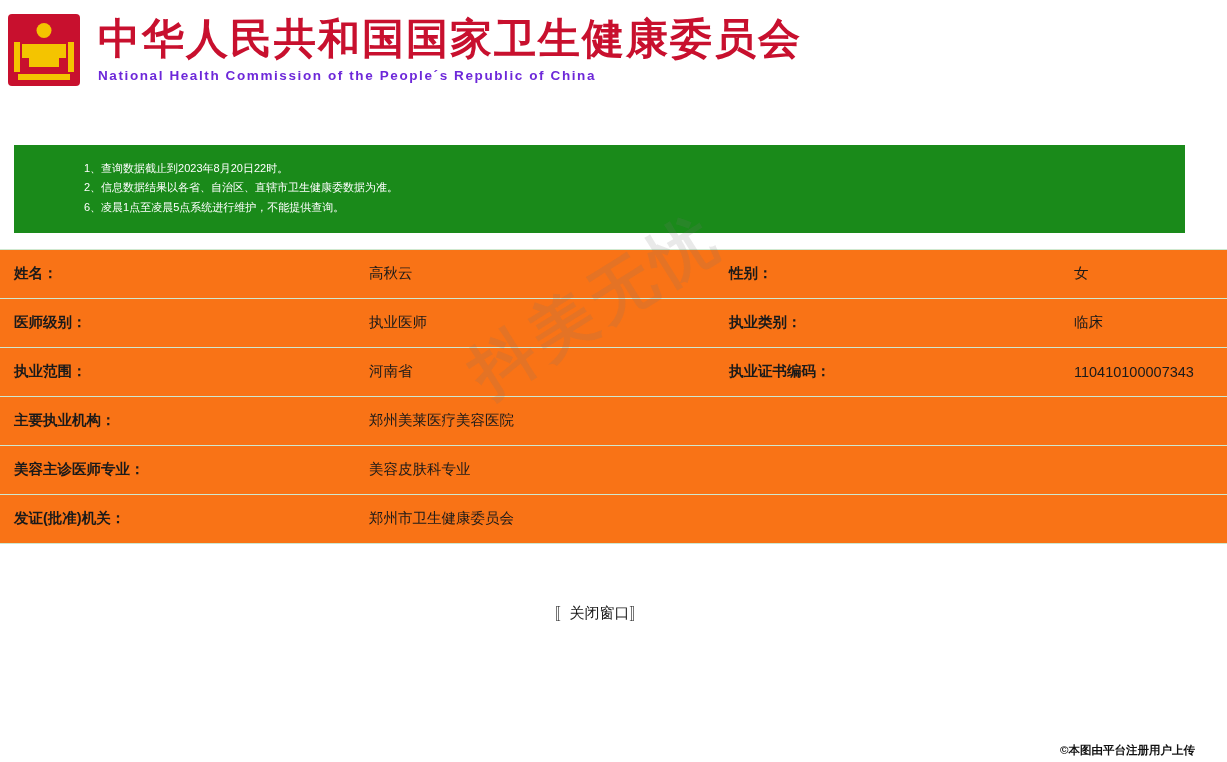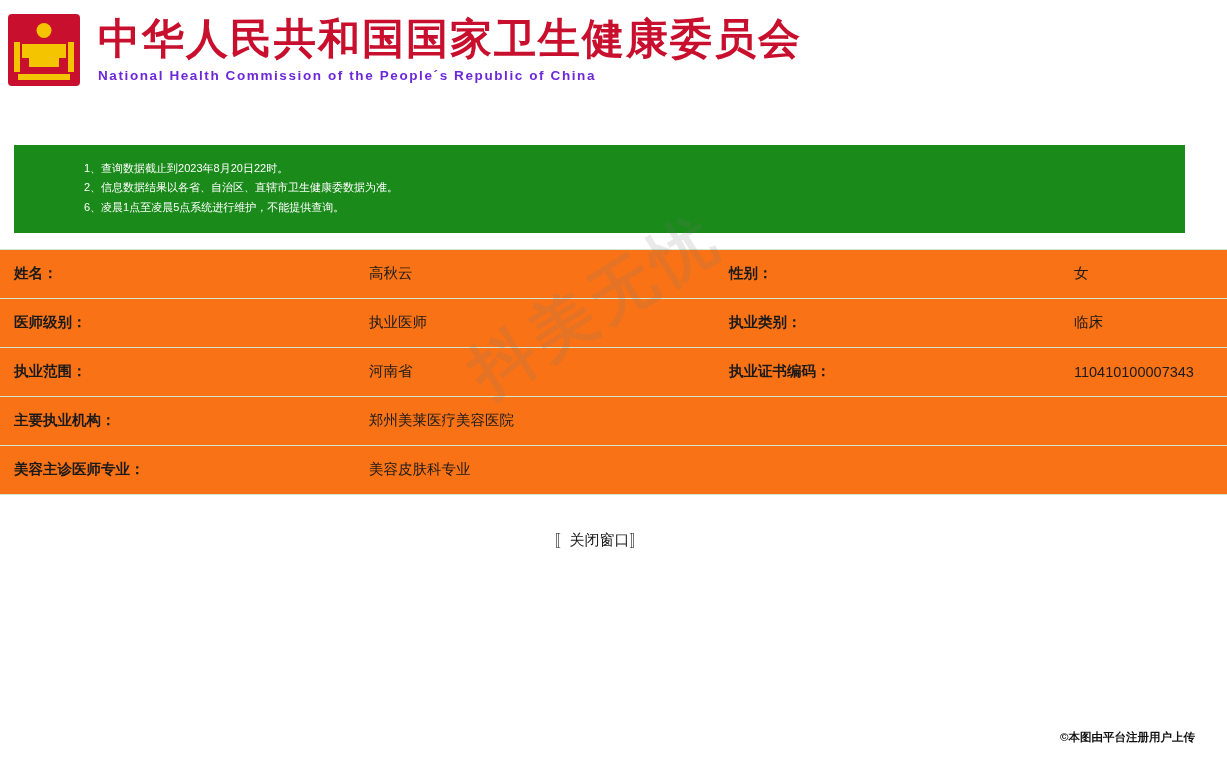--- a/index.html
+++ b/index.html
@@ -133,30 +133,30 @@
     font-weight: bold;
     transform: rotate(-32deg);
     letter-spacing: 6px;
     pointer-events: none;
     user-select: none;
     white-space: nowrap;
   }
 
   
   .close-wrap {
-    margin-top: 36px;
+    margin-top: 60px;
     text-align: center;
     font-size: 15px;
     color: #1a1a1a;
   }
   .close-wrap a { color: #1a1a1a; text-decoration: none; }
 
   .credit {
     position: absolute;
-    right: 4px; bottom: 17px;
+    right: 4px; bottom: 4px;
     font-size: 11.5px;
     color: #111;
     font-weight: bold;
     white-space: nowrap;
   }
 </style>
 </head>
 <body>
 
 <div class="page">
@@ -205,20 +205,24 @@
         <td class="val col-v2">110410100007343</td>
       </tr>
       <tr>
         <td class="lbl col-l1">主要执业机构：</td>
         <td class="val" colspan="3">郑州美莱医疗美容医院</td>
       </tr>
       <tr>
         <td class="lbl col-l1">美容主诊医师专业：</td>
         <td class="val" colspan="3">美容皮肤科专业</td>
       </tr>
+      <tr>
+        <td class="lbl col-l1">发证(批准)机关：</td>
+        <td class="val" colspan="3">郑州市卫生健康委员会</td>
+      </tr>
     </tbody>
   </table>
 
   <div class="watermark">抖美无忧</div>
 
   <div class="close-wrap">
     <a href="#">〚关闭窗口〛</a>
   </div>
 
   <div class="credit">©本图由平台注册用户上传</div>

